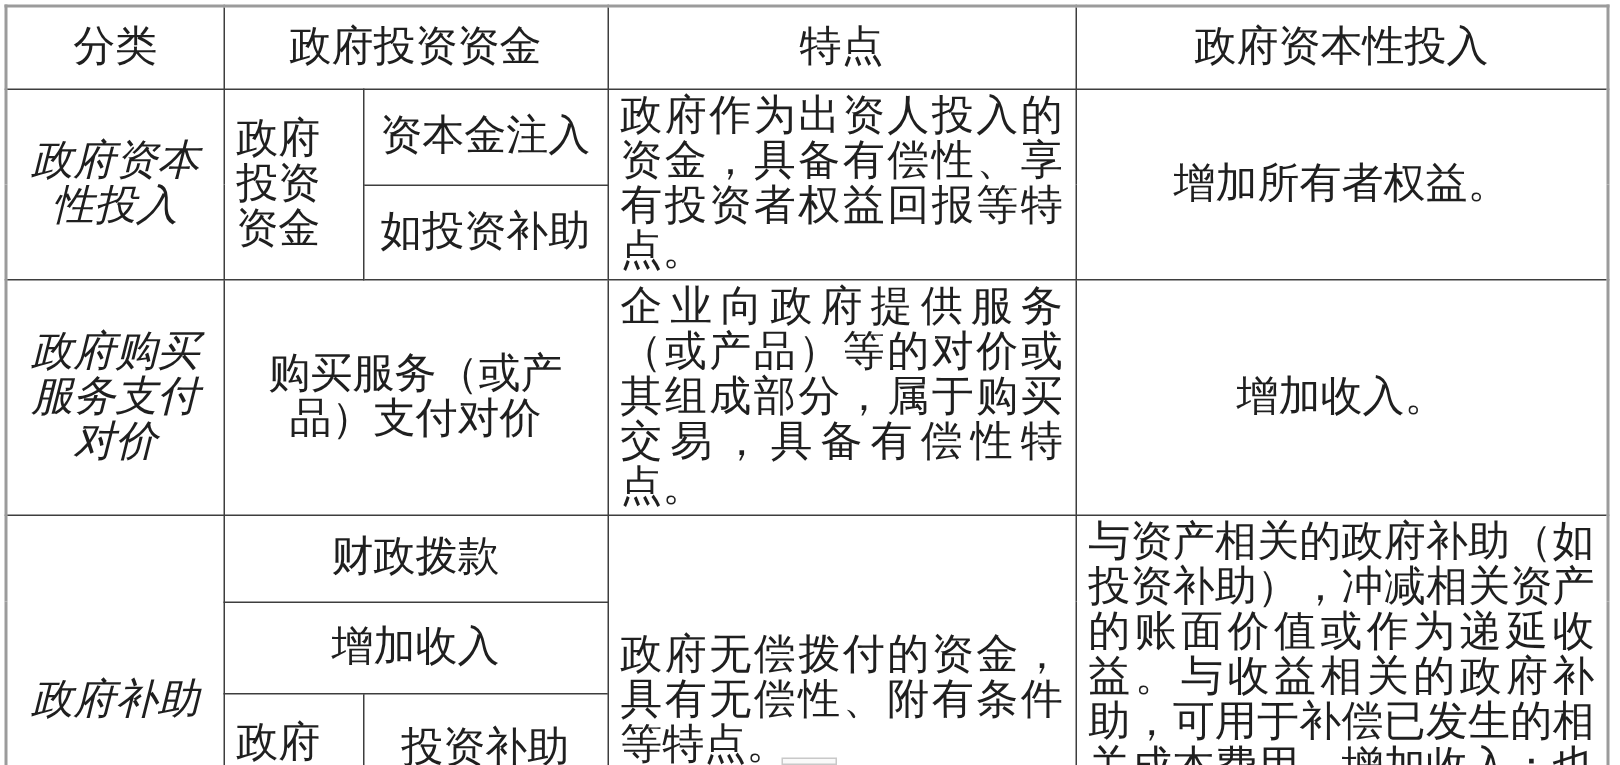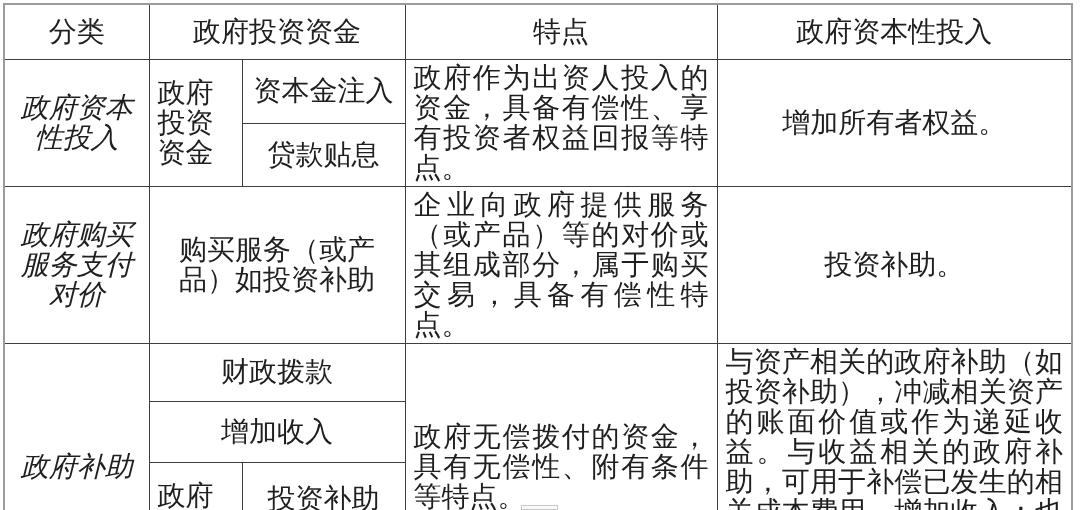--- a/index.html
+++ b/index.html
@@ -71,28 +71,28 @@
     </tr>
 
     <tr style="height:60px">
       <td class="cat" rowspan="2">政府资本性投入</td>
       <td class="fund" rowspan="2">政府投资资金</td>
       <td class="center">资本金注入</td>
       <td class="just" rowspan="2">政府作为出资人投入的资金，具备有偿性、享有投资者权益回报等特点。</td>
       <td class="center" rowspan="2">增加所有者权益。</td>
     </tr>
     <tr style="height:59px">
-      <td class="center">贷款贴息</td>
+      <td class="center">如投资补助</td>
     </tr>
 
     <tr style="height:92px">
       <td class="cat">政府购买服务支付对价</td>
-      <td class="center" colspan="2">购买服务（或产品）如投资补助</td>
+      <td class="center" colspan="2">购买服务（或产品）支付对价</td>
       <td class="just">企业向政府提供服务（或产品）等的对价或其组成部分，属于购买交易，具备有偿性特点。</td>
-      <td class="center">投资补助。</td>
+      <td class="center">增加收入。</td>
     </tr>
 
     <tr style="height:58px">
       <td class="cat" rowspan="4">政府补助</td>
       <td class="center" colspan="2">财政拨款</td>
       <td class="just" rowspan="4">政府无偿拨付的资金，具有无偿性、附有条件等特点。</td>
       <td class="impact-big" rowspan="4">与资产相关的政府补助（如投资补助），冲减相关资产的账面价值或作为递延收益。与收益相关的政府补助，可用于补偿已发生的相关成本费用，增加收入；也可用于补偿以后期间的相关成本费用，作为递延收益。</td>
     </tr>
     <tr style="height:61px">
       <td class="center" colspan="2">增加收入</td>

